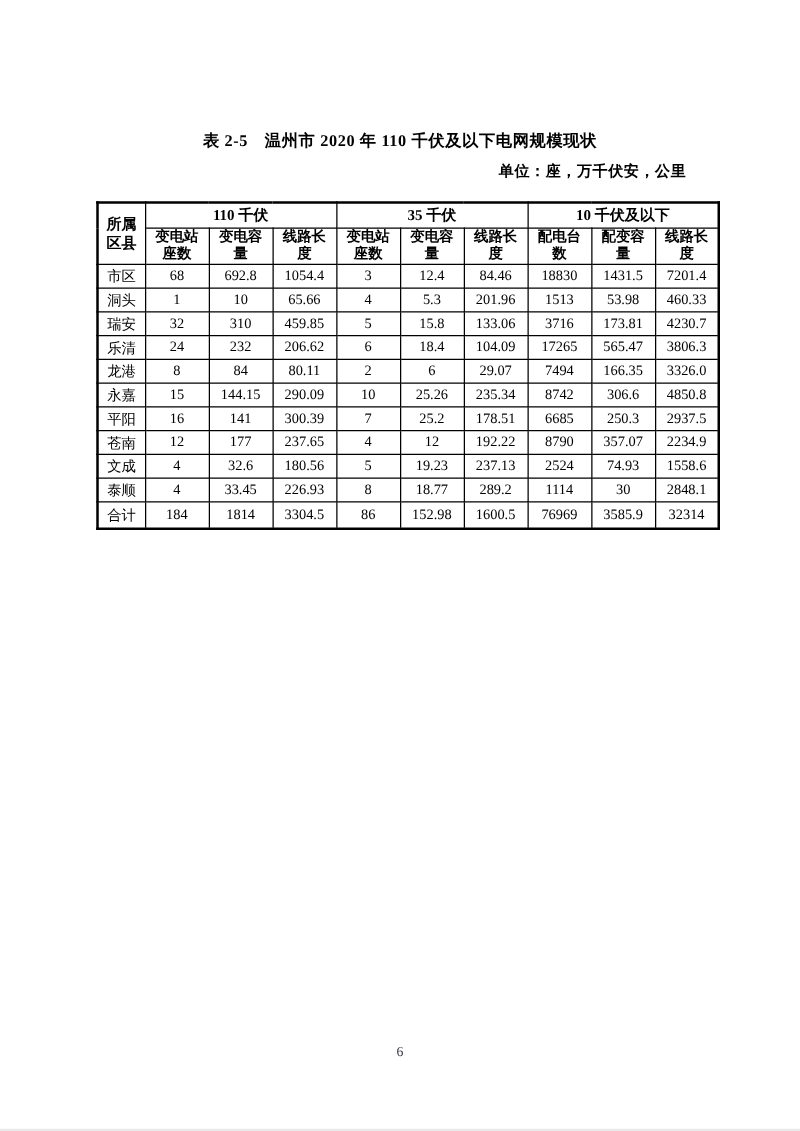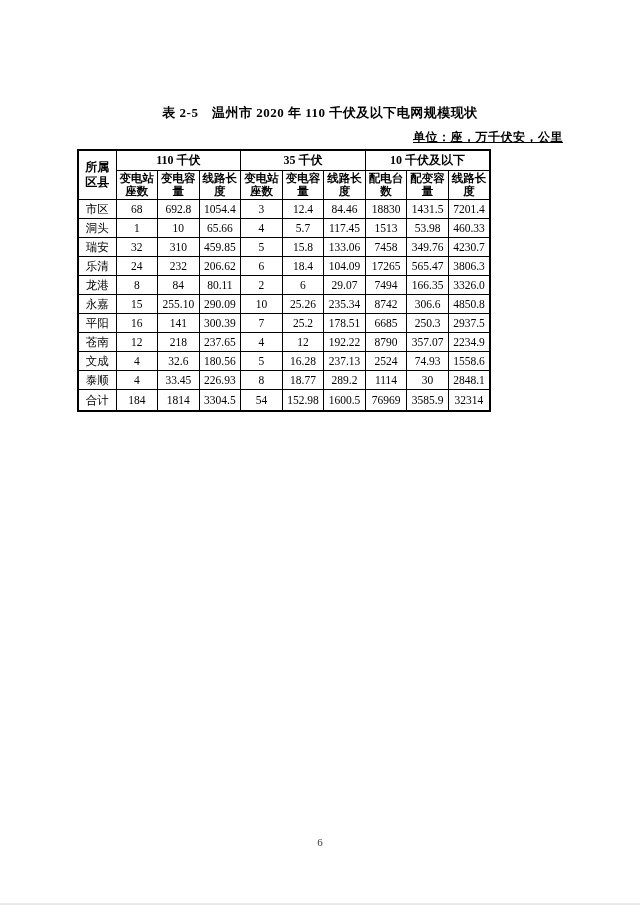--- a/index.html
+++ b/index.html
@@ -28,36 +28,36 @@
     width: 640px;
     text-align: center;
     font-size: 13px;
     font-weight: bold;
     letter-spacing: 0.5px;
     white-space: pre;
   }
   .unit-note {
     position: absolute;
     top: 129px;
-    right: 77px;
+    right: 91px;
     font-size: 12px;
     font-weight: bold;
     letter-spacing: 0.5px;
-    text-decoration: underline;
   }
   .table-wrap {
     position: absolute;
     top: 149px;
     left: 77px;
   }
   table.scale-table {
     border-collapse: collapse;
     table-layout: fixed;
-    width: 414px;
+    width: 499px;
     border: 2px solid #000;
+    margin-top: 12px;
   }
   table.scale-table col.region-col { width: 38px; }
   table.scale-table th,
   table.scale-table td {
     border: 1px solid #000;
     text-align: center;
     vertical-align: middle;
     padding: 0;
     font-size: 11.5px;
     overflow: hidden;
@@ -165,36 +165,36 @@
           <td class="grp-left">18830</td>
           <td>1431.5</td>
           <td>7201.4</td>
         </tr>
         <tr>
     <th class="region">洞头</th>
   <td>1</td>
           <td>10</td>
           <td>65.66</td>
           <td class="grp-left">4</td>
-          <td>5.7</td>
-          <td>117.45</td>
+          <td>5.3</td>
+          <td>201.96</td>
           <td class="grp-left">1513</td>
           <td>53.98</td>
           <td>460.33</td>
         </tr>
         <tr>
     <th class="region">瑞安</th>
   <td>32</td>
           <td>310</td>
           <td>459.85</td>
           <td class="grp-left">5</td>
           <td>15.8</td>
           <td>133.06</td>
-          <td class="grp-left">7458</td>
-          <td>349.76</td>
+          <td class="grp-left">3716</td>
+          <td>173.81</td>
           <td>4230.7</td>
         </tr>
         <tr>
     <th class="region">乐清</th>
   <td>24</td>
           <td>232</td>
           <td>206.62</td>
           <td class="grp-left">6</td>
           <td>18.4</td>
           <td>104.09</td>
@@ -210,21 +210,21 @@
           <td class="grp-left">2</td>
           <td>6</td>
           <td>29.07</td>
           <td class="grp-left">7494</td>
           <td>166.35</td>
           <td>3326.0</td>
         </tr>
         <tr>
     <th class="region">永嘉</th>
   <td>15</td>
-          <td>255.10</td>
+          <td>144.15</td>
           <td>290.09</td>
           <td class="grp-left">10</td>
           <td>25.26</td>
           <td>235.34</td>
           <td class="grp-left">8742</td>
           <td>306.6</td>
           <td>4850.8</td>
         </tr>
         <tr>
     <th class="region">平阳</th>
@@ -234,36 +234,36 @@
           <td class="grp-left">7</td>
           <td>25.2</td>
           <td>178.51</td>
           <td class="grp-left">6685</td>
           <td>250.3</td>
           <td>2937.5</td>
         </tr>
         <tr>
     <th class="region">苍南</th>
   <td>12</td>
-          <td>218</td>
+          <td>177</td>
           <td>237.65</td>
           <td class="grp-left">4</td>
           <td>12</td>
           <td>192.22</td>
           <td class="grp-left">8790</td>
           <td>357.07</td>
           <td>2234.9</td>
         </tr>
         <tr>
     <th class="region">文成</th>
   <td>4</td>
           <td>32.6</td>
           <td>180.56</td>
           <td class="grp-left">5</td>
-          <td>16.28</td>
+          <td>19.23</td>
           <td>237.13</td>
           <td class="grp-left">2524</td>
           <td>74.93</td>
           <td>1558.6</td>
         </tr>
         <tr>
     <th class="region">泰顺</th>
   <td>4</td>
           <td>33.45</td>
           <td>226.93</td>
@@ -272,21 +272,21 @@
           <td>289.2</td>
           <td class="grp-left">1114</td>
           <td>30</td>
           <td>2848.1</td>
         </tr>
         <tr class="total">
     <th class="region">合计</th>
   <td>184</td>
           <td>1814</td>
           <td>3304.5</td>
-          <td class="grp-left">54</td>
+          <td class="grp-left">86</td>
           <td>152.98</td>
           <td>1600.5</td>
           <td class="grp-left">76969</td>
           <td>3585.9</td>
           <td>32314</td>
         </tr>
       </tbody>
   </table>
 </div>
 

